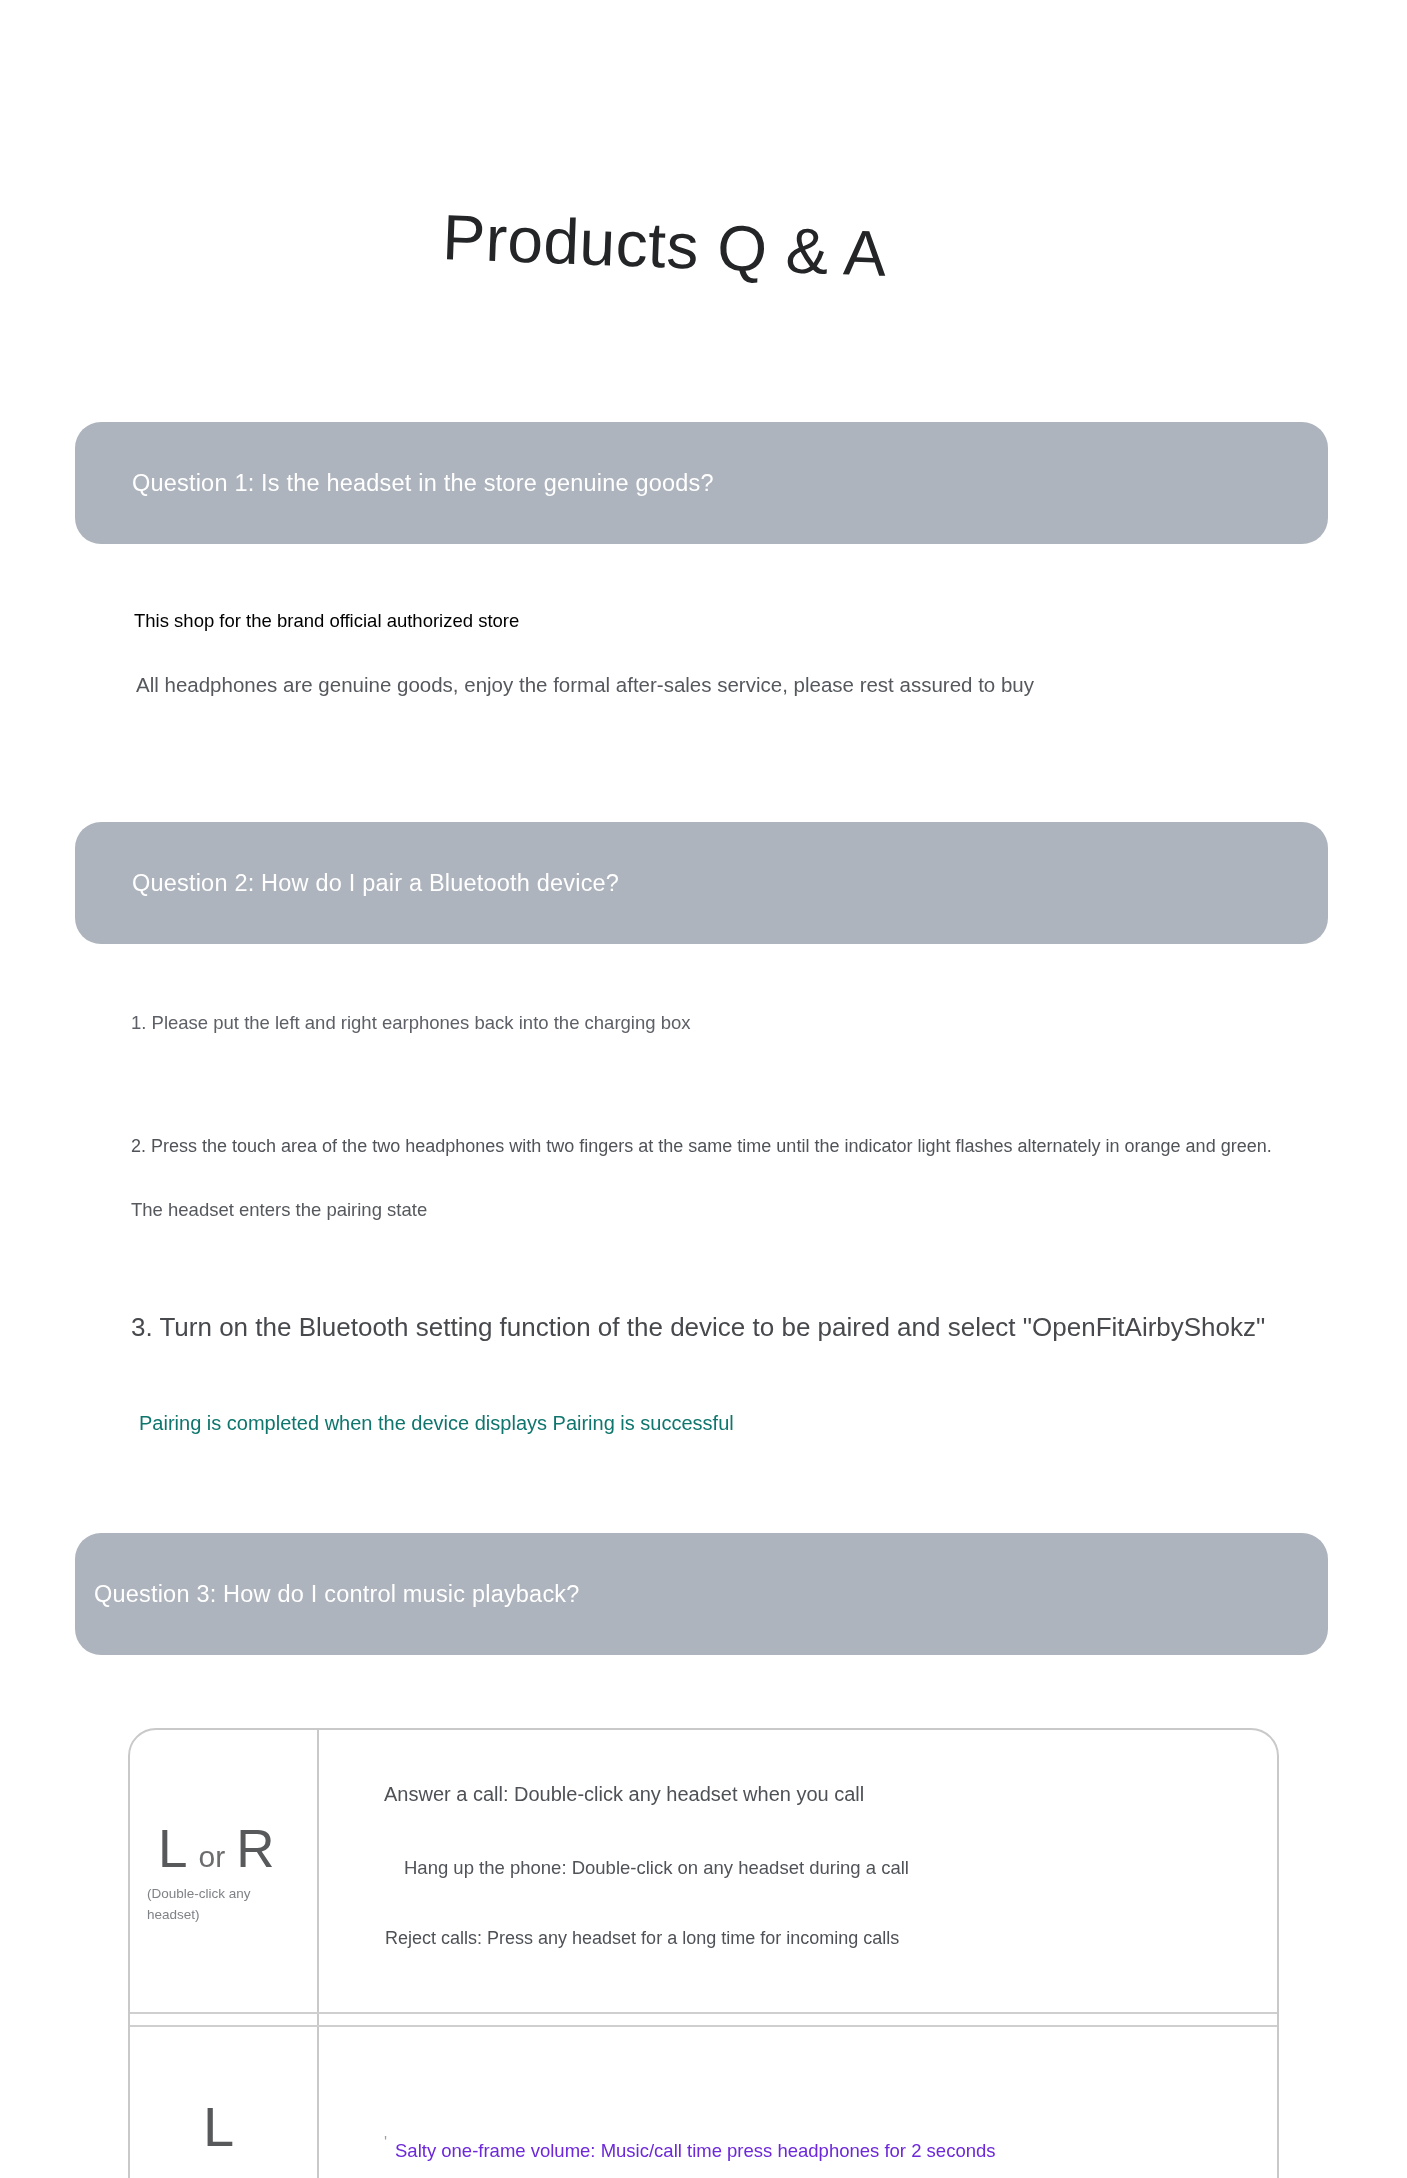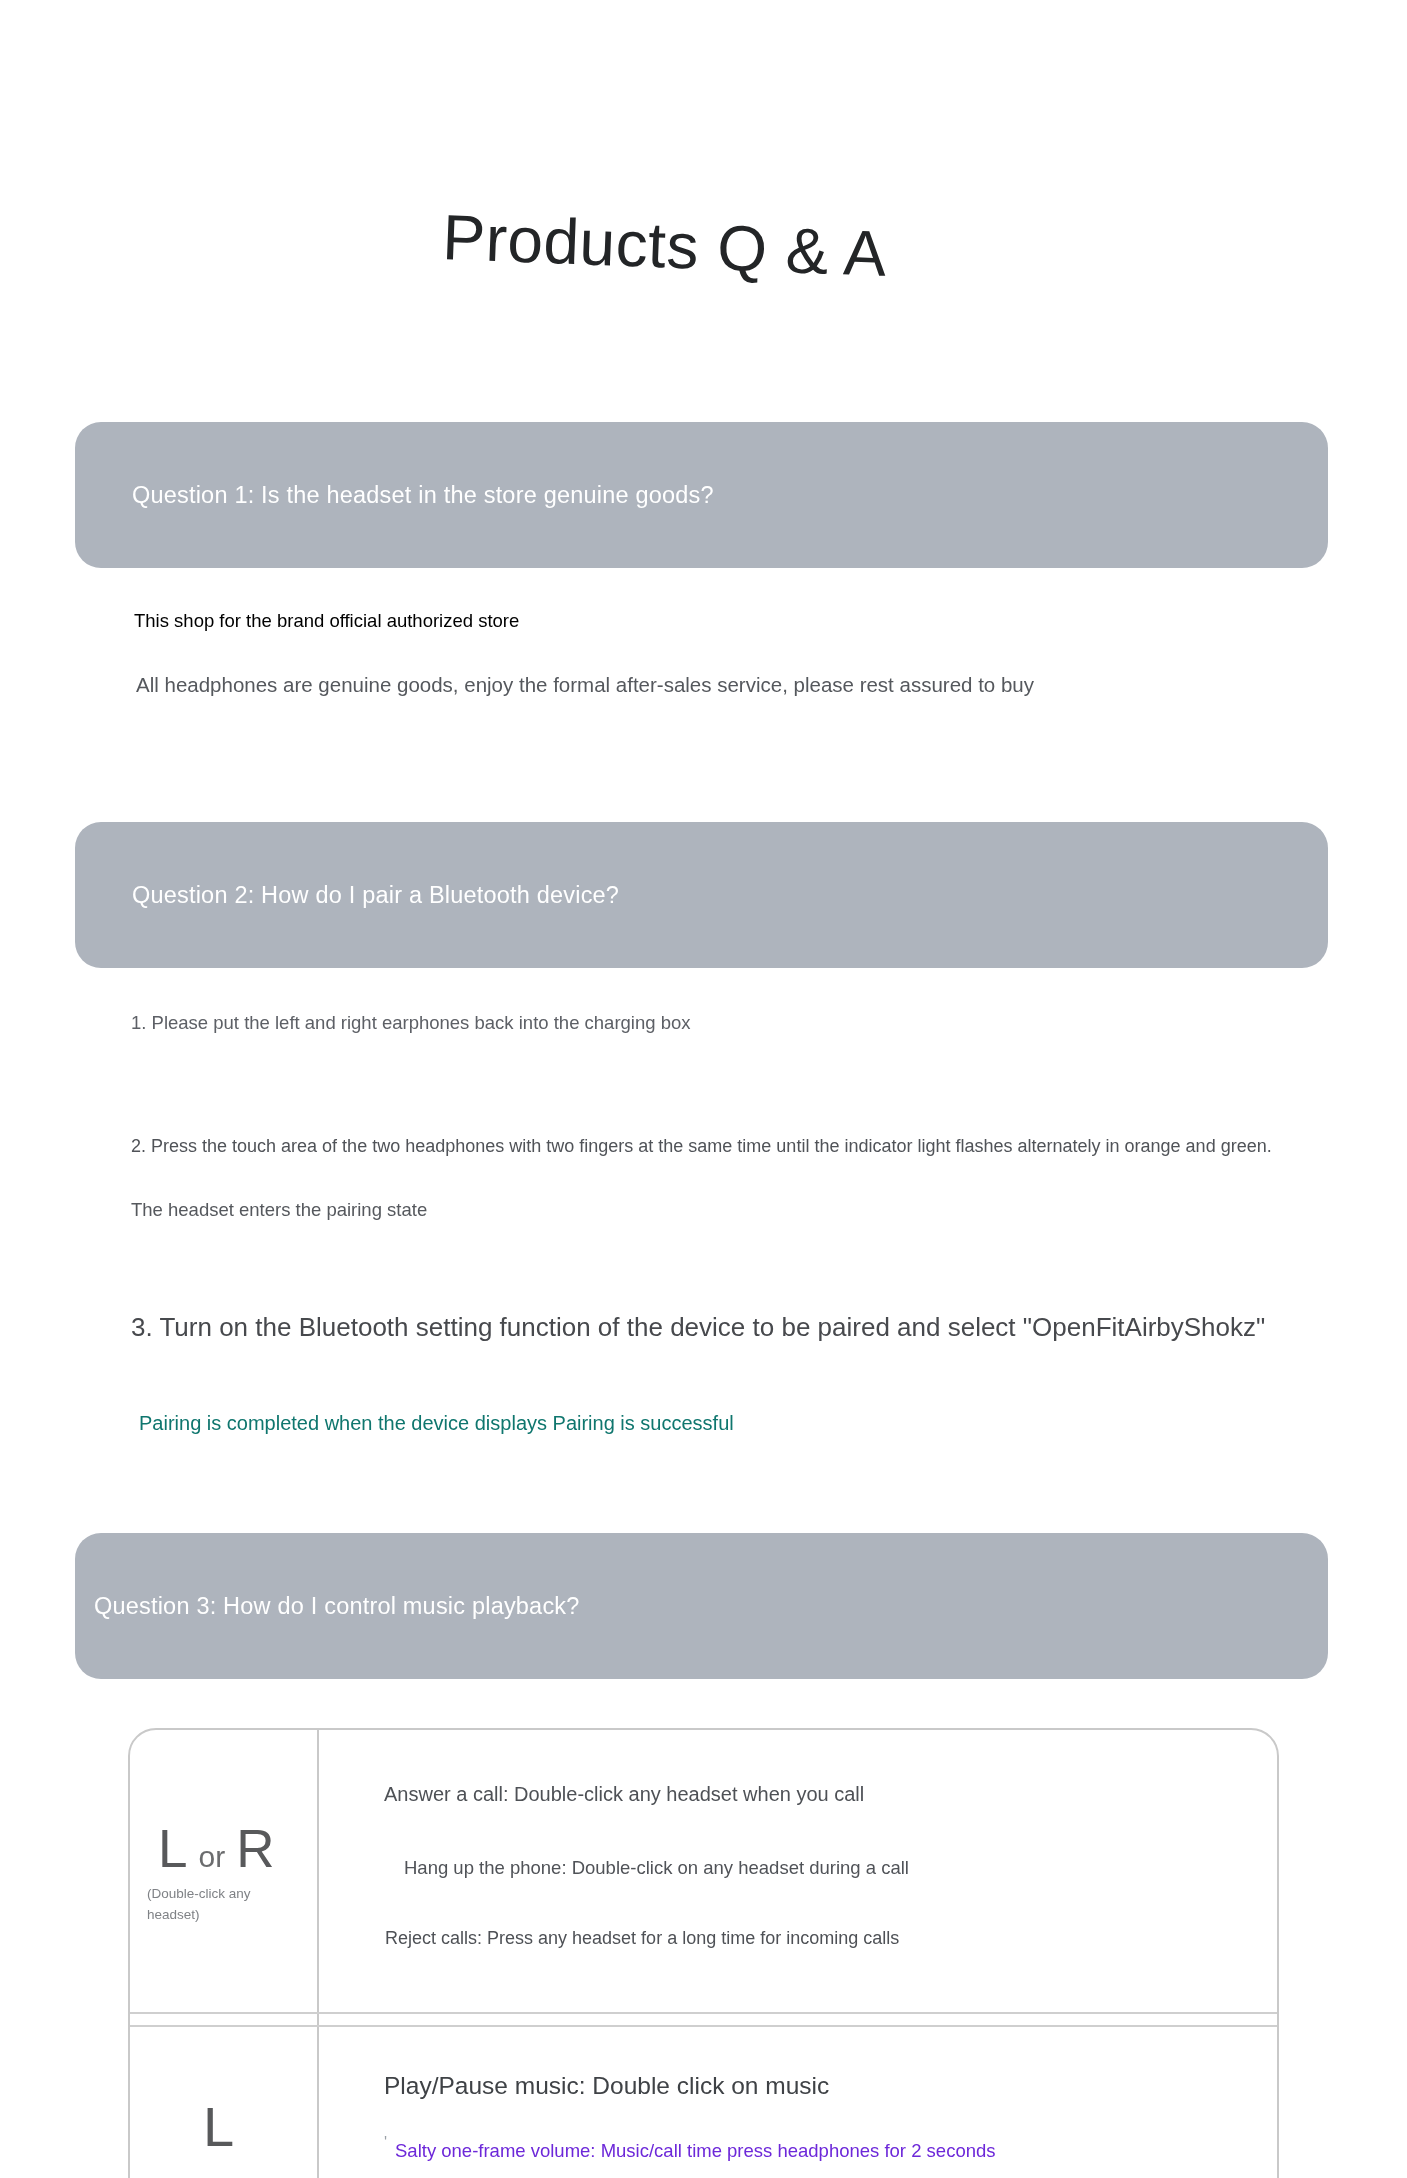--- a/index.html
+++ b/index.html
@@ -15,21 +15,21 @@
   
   #title{
     left:444px;top:200px;
     font-size:64px;font-weight:500;color:#232527;
     letter-spacing:0.5px;
     transform:rotate(2.2deg);transform-origin:0 0;
   }
 
   
   .banner{
-    position:absolute;left:75px;width:1253px;height:146px;
+    position:absolute;left:75px;width:1253px;height:122px;
     background:#aeb4bd;border-radius:26px;
     display:flex;align-items:center;
     padding-left:57px;box-sizing:border-box;
     color:#ffffff;font-size:23.5px;font-weight:500;letter-spacing:0.2px;
   }
   #banner-q1{top:422px;}
   #banner-q2{top:822px;align-items:center;}
   #banner-q3{top:1533px;padding-left:19px;}
 
   
@@ -114,17 +114,16 @@
     <span class="small">or</span>
     <span class="big">R</span>
   </div>
   <p id="lorr-note" class="abs">(Double-click any headset)</p>
 
   <p id="act-1" class="abs">Answer a call: Double-click any headset when you call</p>
   <p id="act-2" class="abs">Hang up the phone: Double-click on any headset during a call</p>
   <p id="act-3" class="abs">Reject calls: Press any headset for a long time for incoming calls</p>
 
   <p id="l-single" class="abs">L</p>
-  <p id="act-4" class="abs">Play/Pause music: Double click on music</p>
   <p id="lead-mark" class="abs">'</p>
   <p id="act-5" class="abs">Salty one-frame volume: Music/call time press headphones for 2 seconds</p>
 
 </div>
 
 </body></html>

